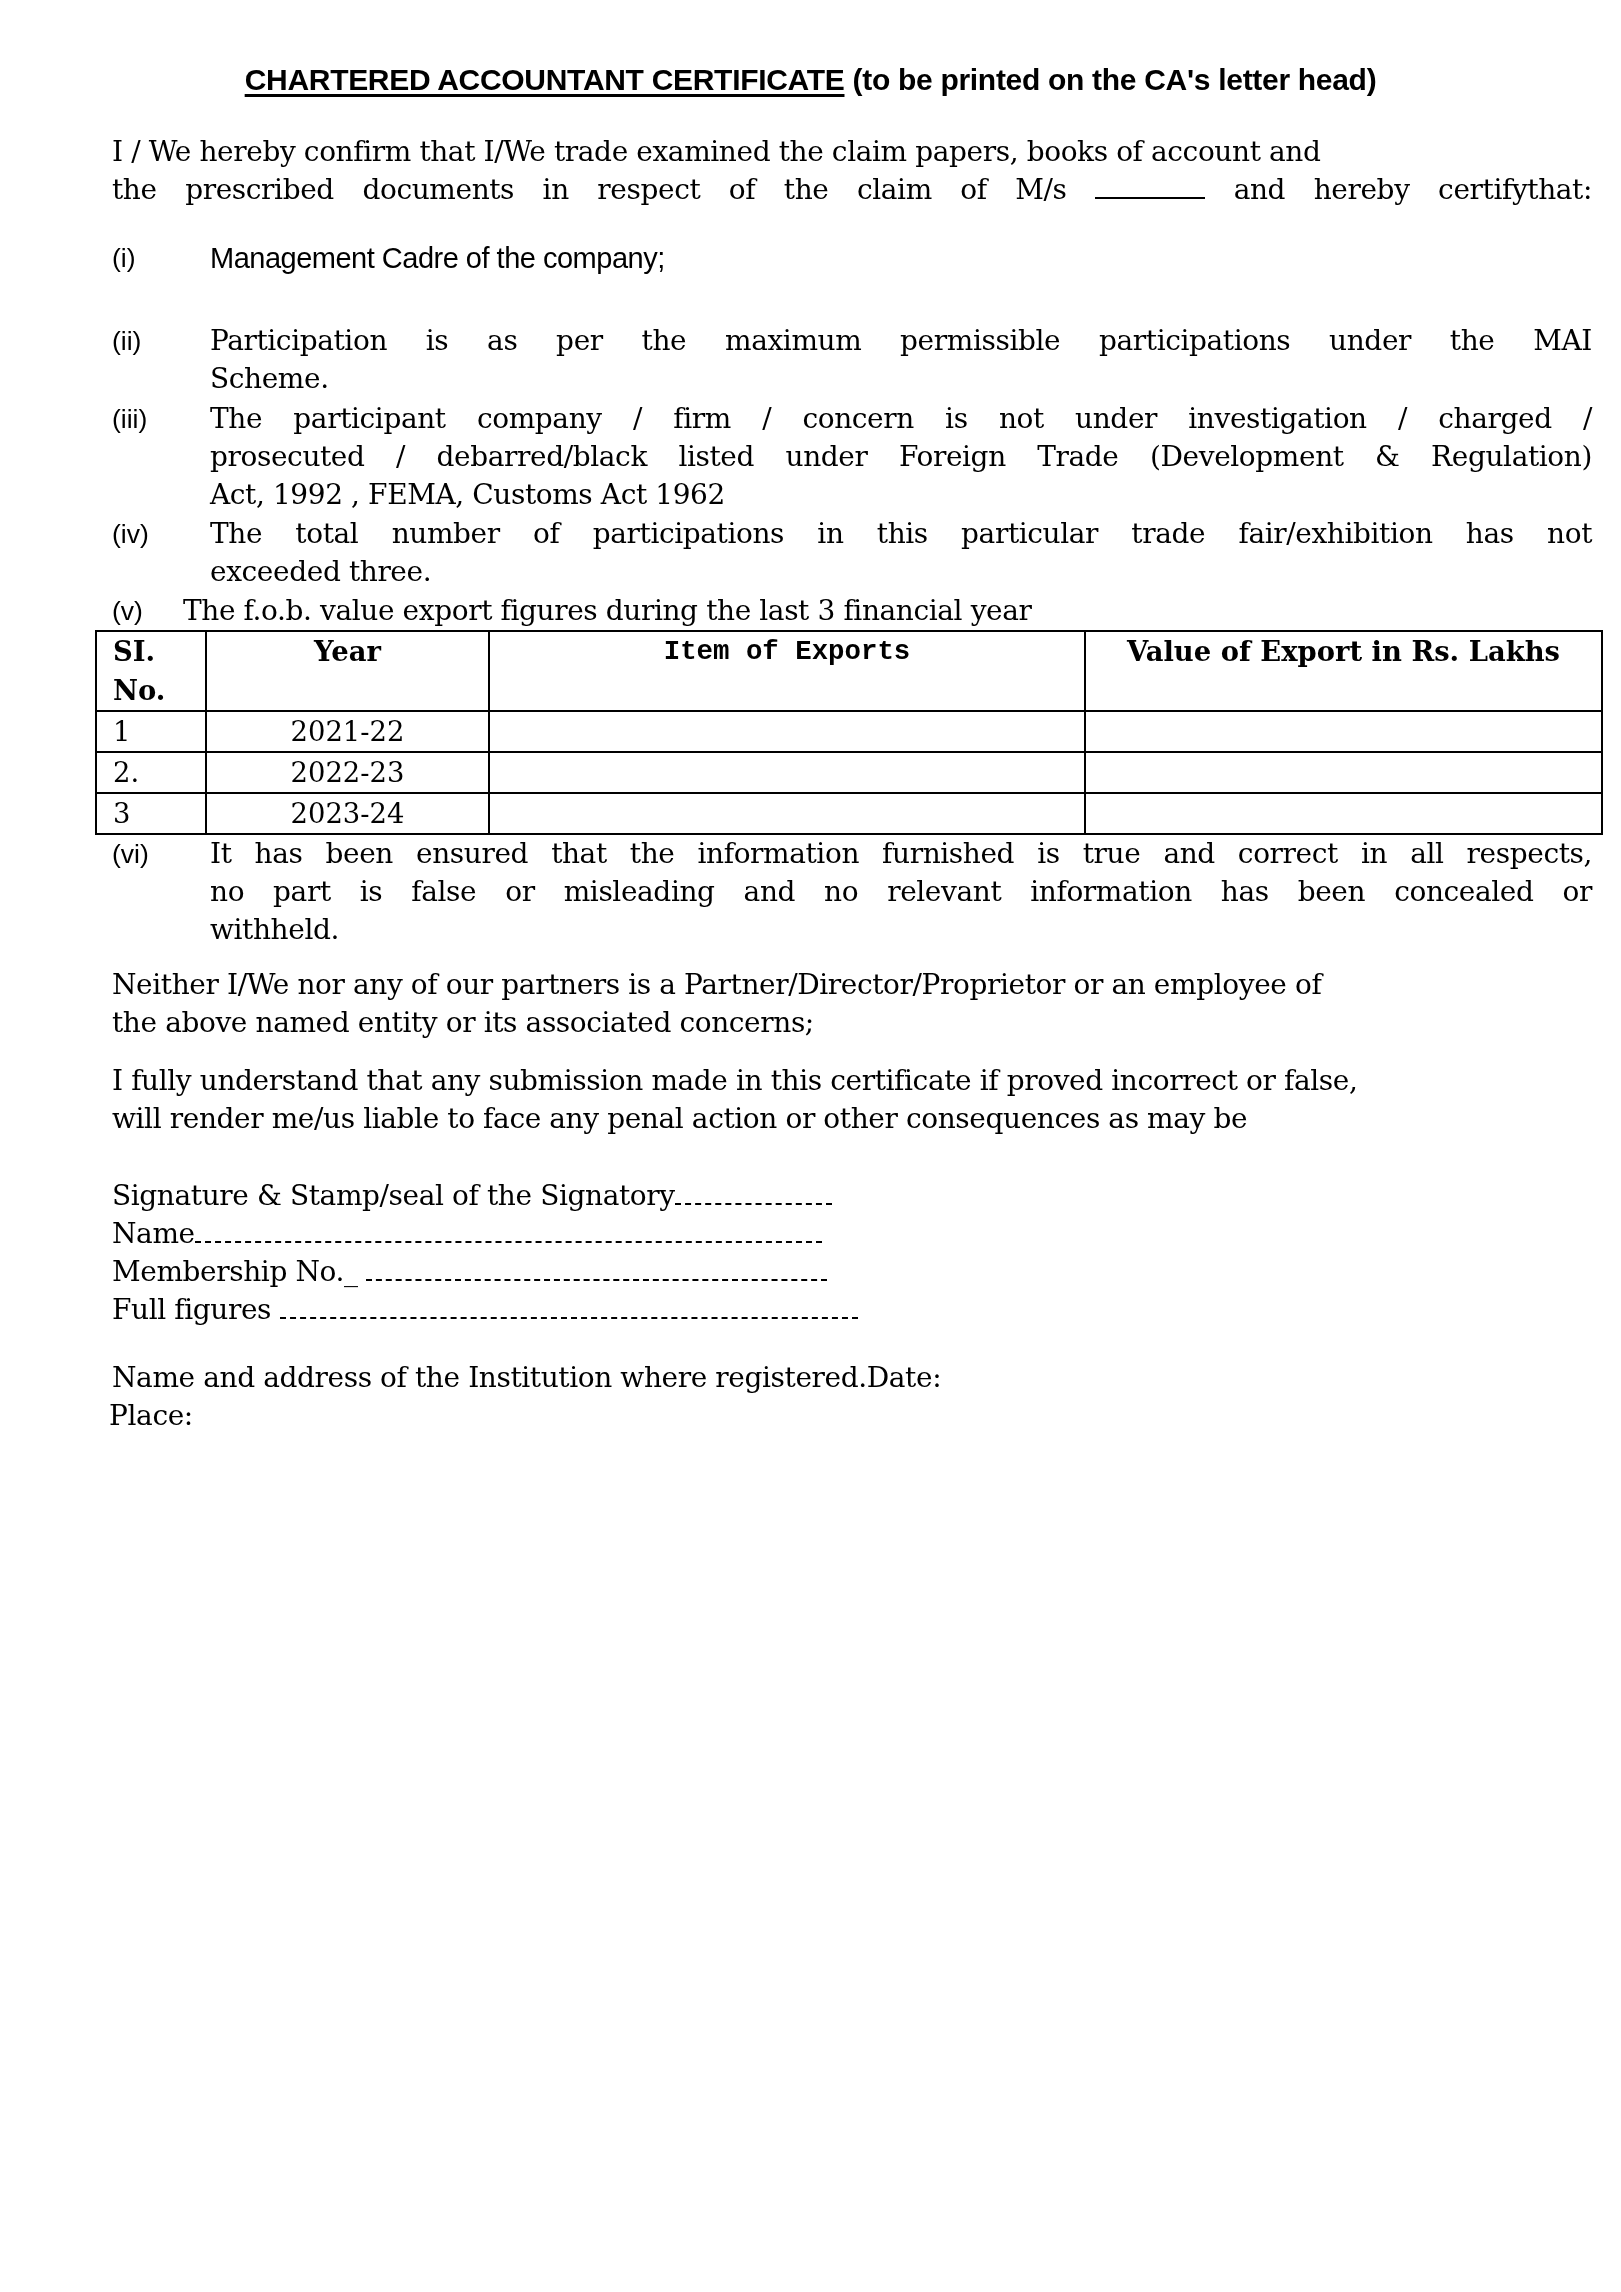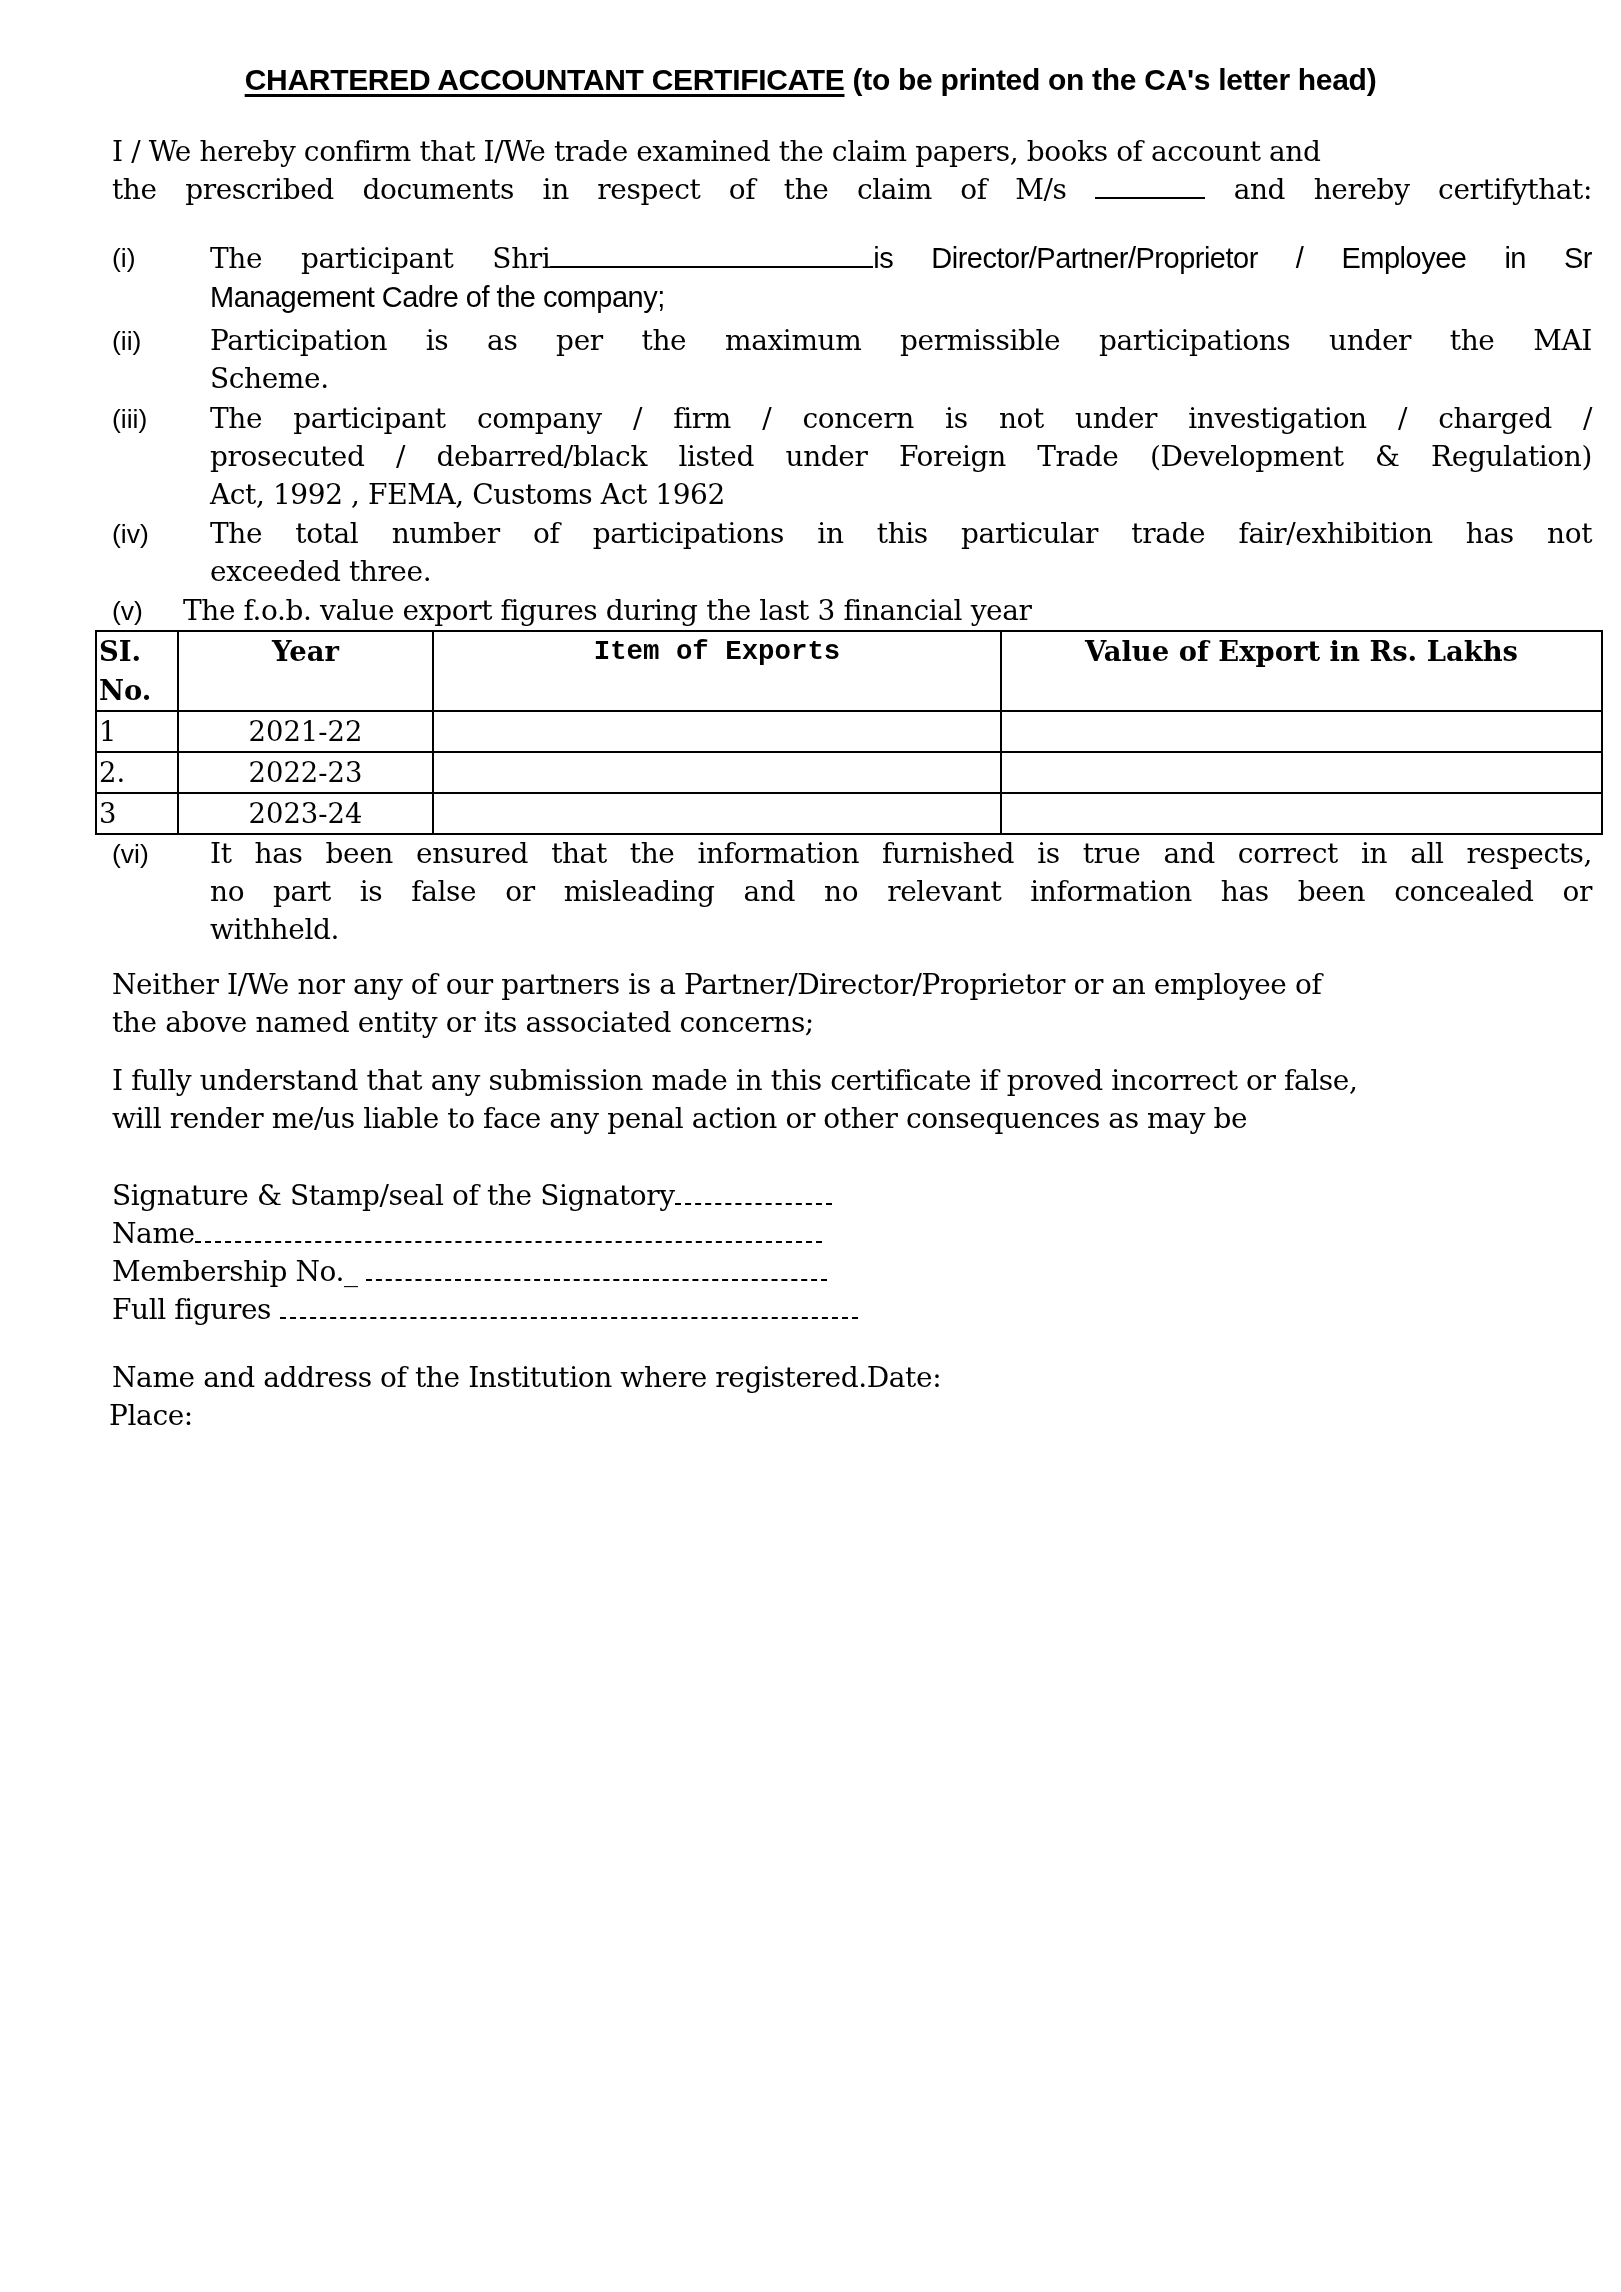--- a/index.html
+++ b/index.html
@@ -30,21 +30,21 @@
     .item .txt .last { display: block; text-align: left; }
     .narrow { font-family: "Liberation Sans", sans-serif; font-size: 29px; letter-spacing: -0.5px; }
     .blank { display: inline-block; border-bottom: 2.9px solid #000; height: 23.5px; vertical-align: baseline; }
     .dash { display: inline-block; border-bottom: 2px dashed #000; height: 23.5px; vertical-align: baseline; }
 
     table.exp {
       position: absolute; left: 95px; top: 630px; width: 1508px;
       border-collapse: collapse; font-family: "DejaVu Serif", serif; font-size: 27.4px;
     }
     table.exp th, table.exp td {
-      border: 2.9px solid #000; padding: 0 2px; vertical-align: top; line-height: 39px;
+      border: 2.9px solid #000; padding: 0 16px; vertical-align: top; line-height: 39px;
     }
     table.exp th { font-weight: bold; text-align: center; height: 78px; }
     table.exp th.sl { text-align: left; }
     table.exp td { height: 37px; }
     table.exp td.year { text-align: center; }
     .col1 { width: 76px; } .col2 { width: 249px; } .col3 { width: 562px; font-family: Liberation Mono, monospace; }
   </style>
 </head>
 <body>
 
@@ -60,23 +60,20 @@
     <div class="just">
       <span>the prescribed documents in respect of the claim of  M/s</span>
       <span class="blank" style="width:110px;"></span>
       <span>and  hereby  certifythat:</span>
     </div>
   </div>
 
   <div class="item" style="top:239px;">
     <span class="num">(i)</span>
     <div class="txt">
-      <span class="l">
-        <span>The  participant  Shri</span><span class="blank" style="width:323px;"></span><span class="narrow">is  Director/Partner/Proprietor  /  Employee  in  Sr</span>
-      </span>
       <span class="last narrow">Management Cadre of the company;</span>
     </div>
   </div>
 
   <div class="item" style="top:322px;">
     <span class="num">(ii)</span>
     <div class="txt">
       <span class="l">Participation is as per the maximum permissible participations under the MAI</span>
       <span class="last">Scheme.</span>
     </div>

